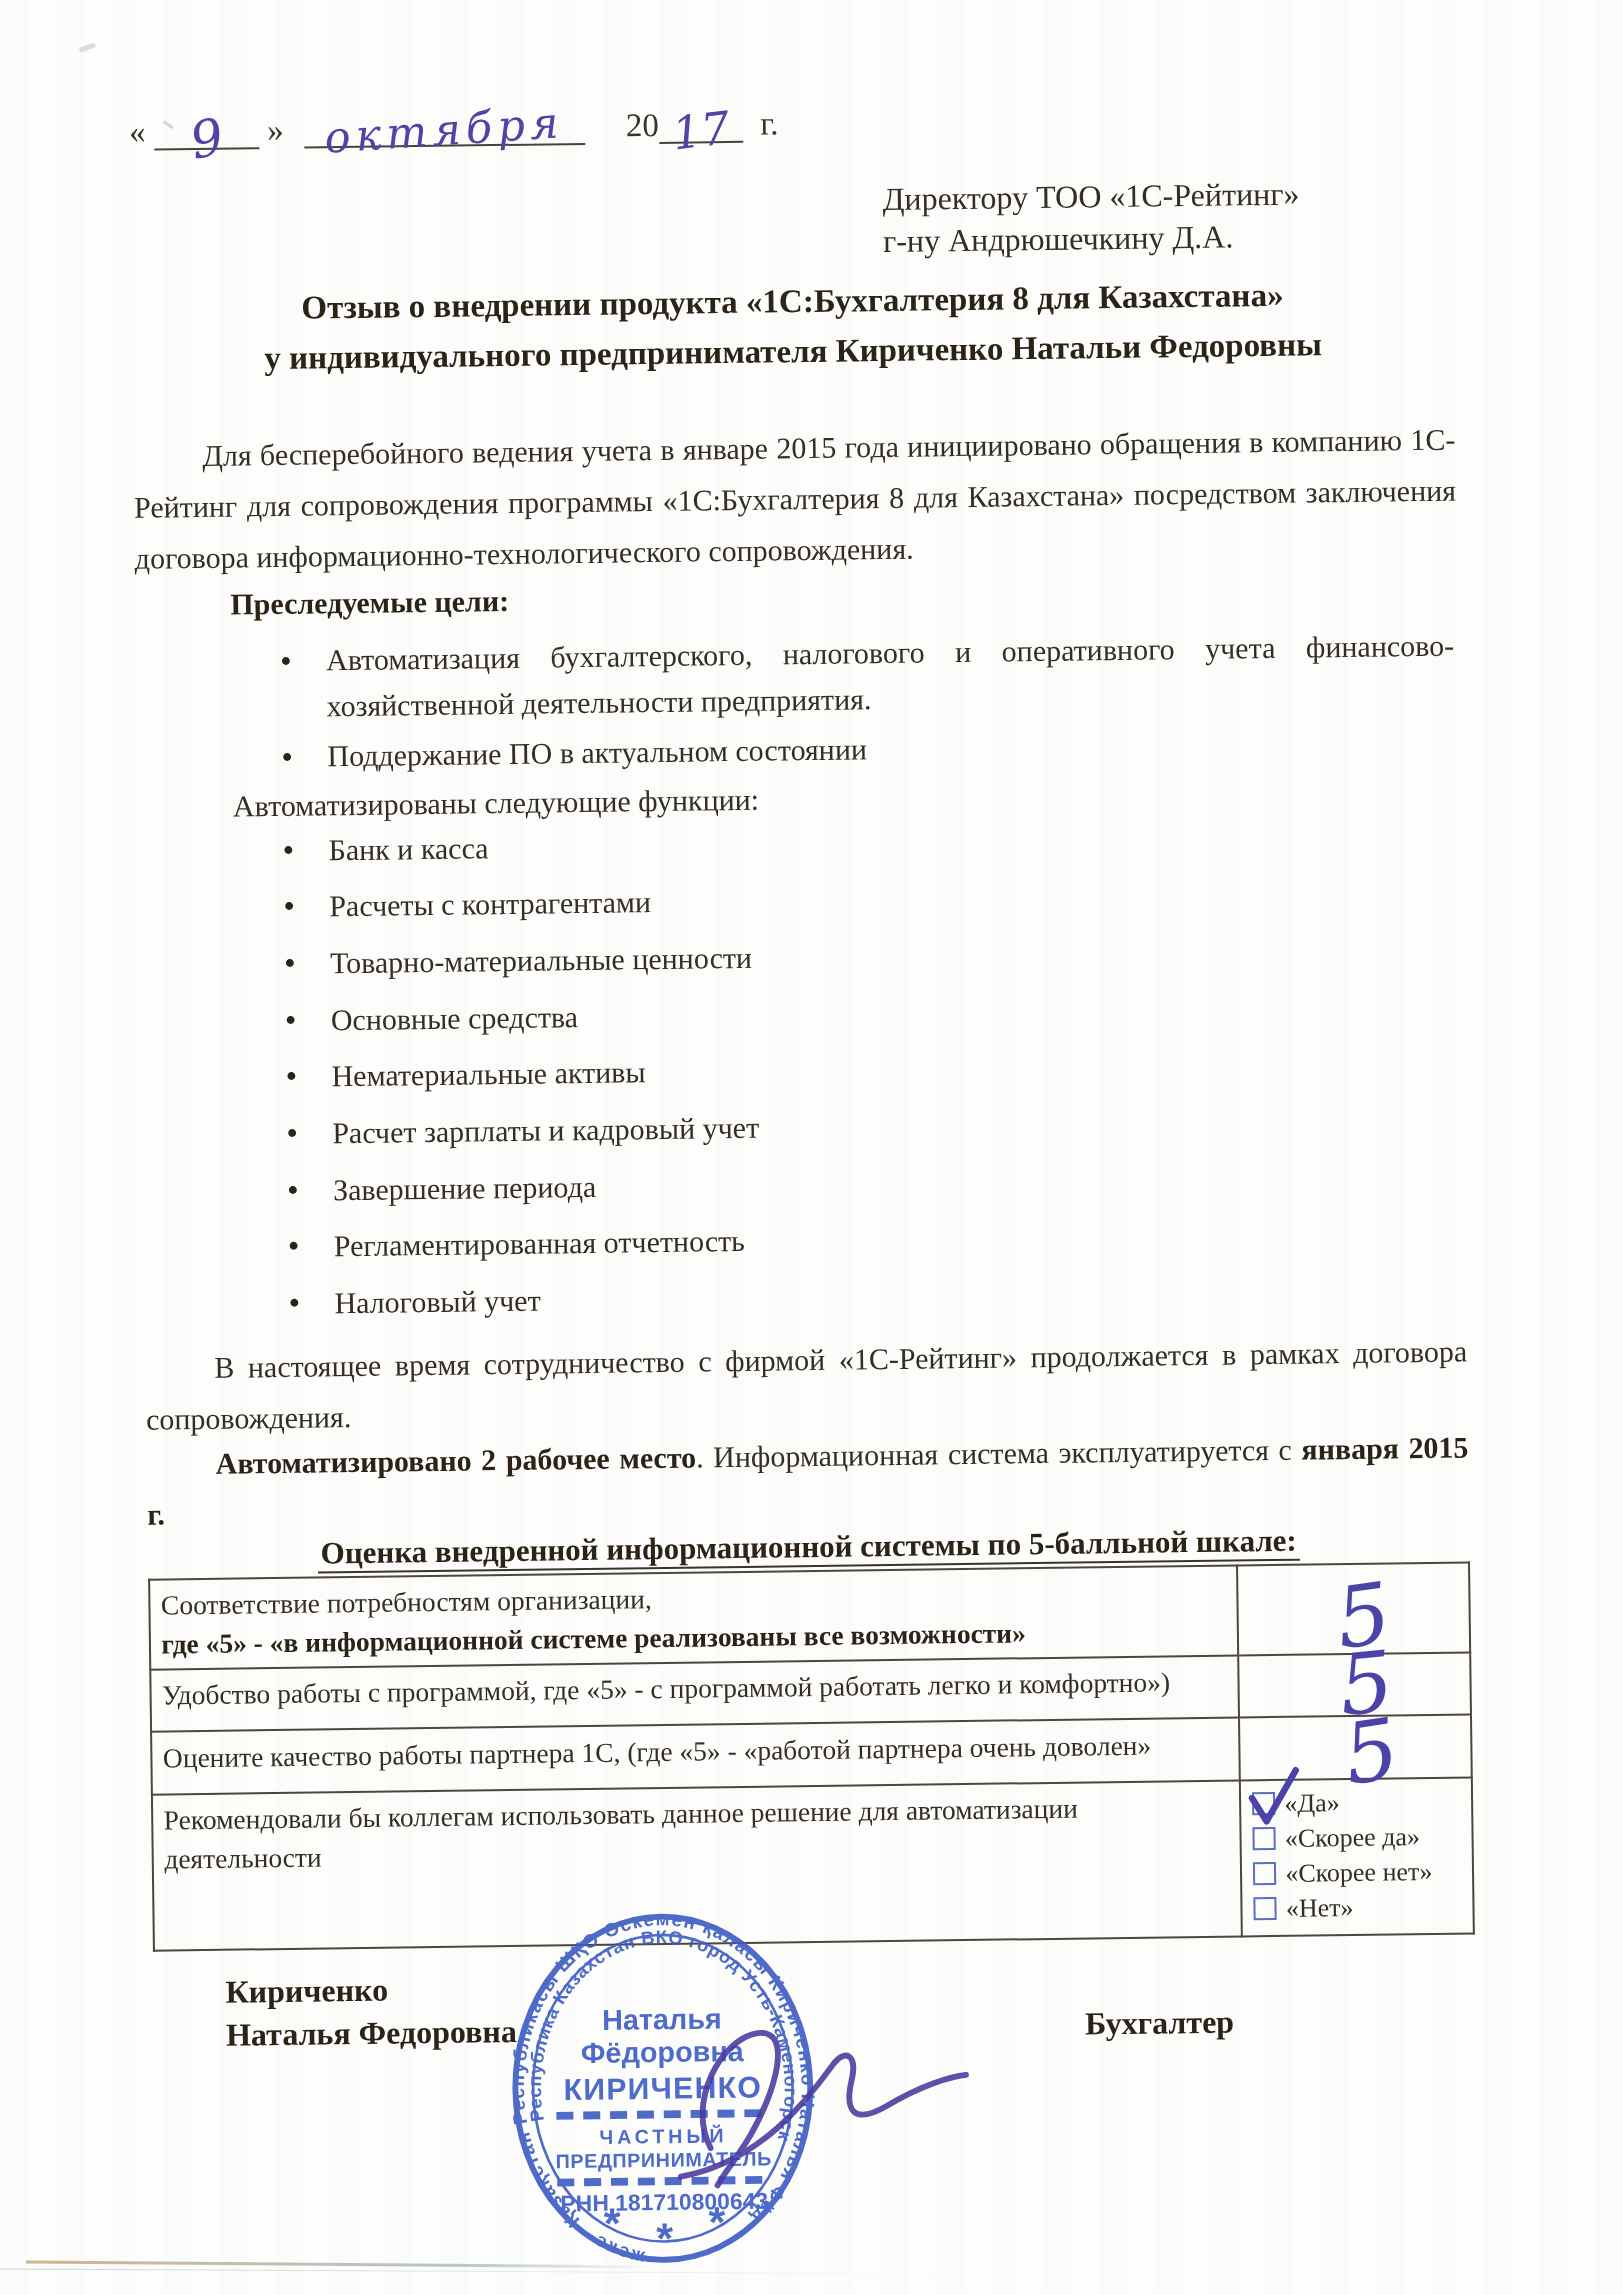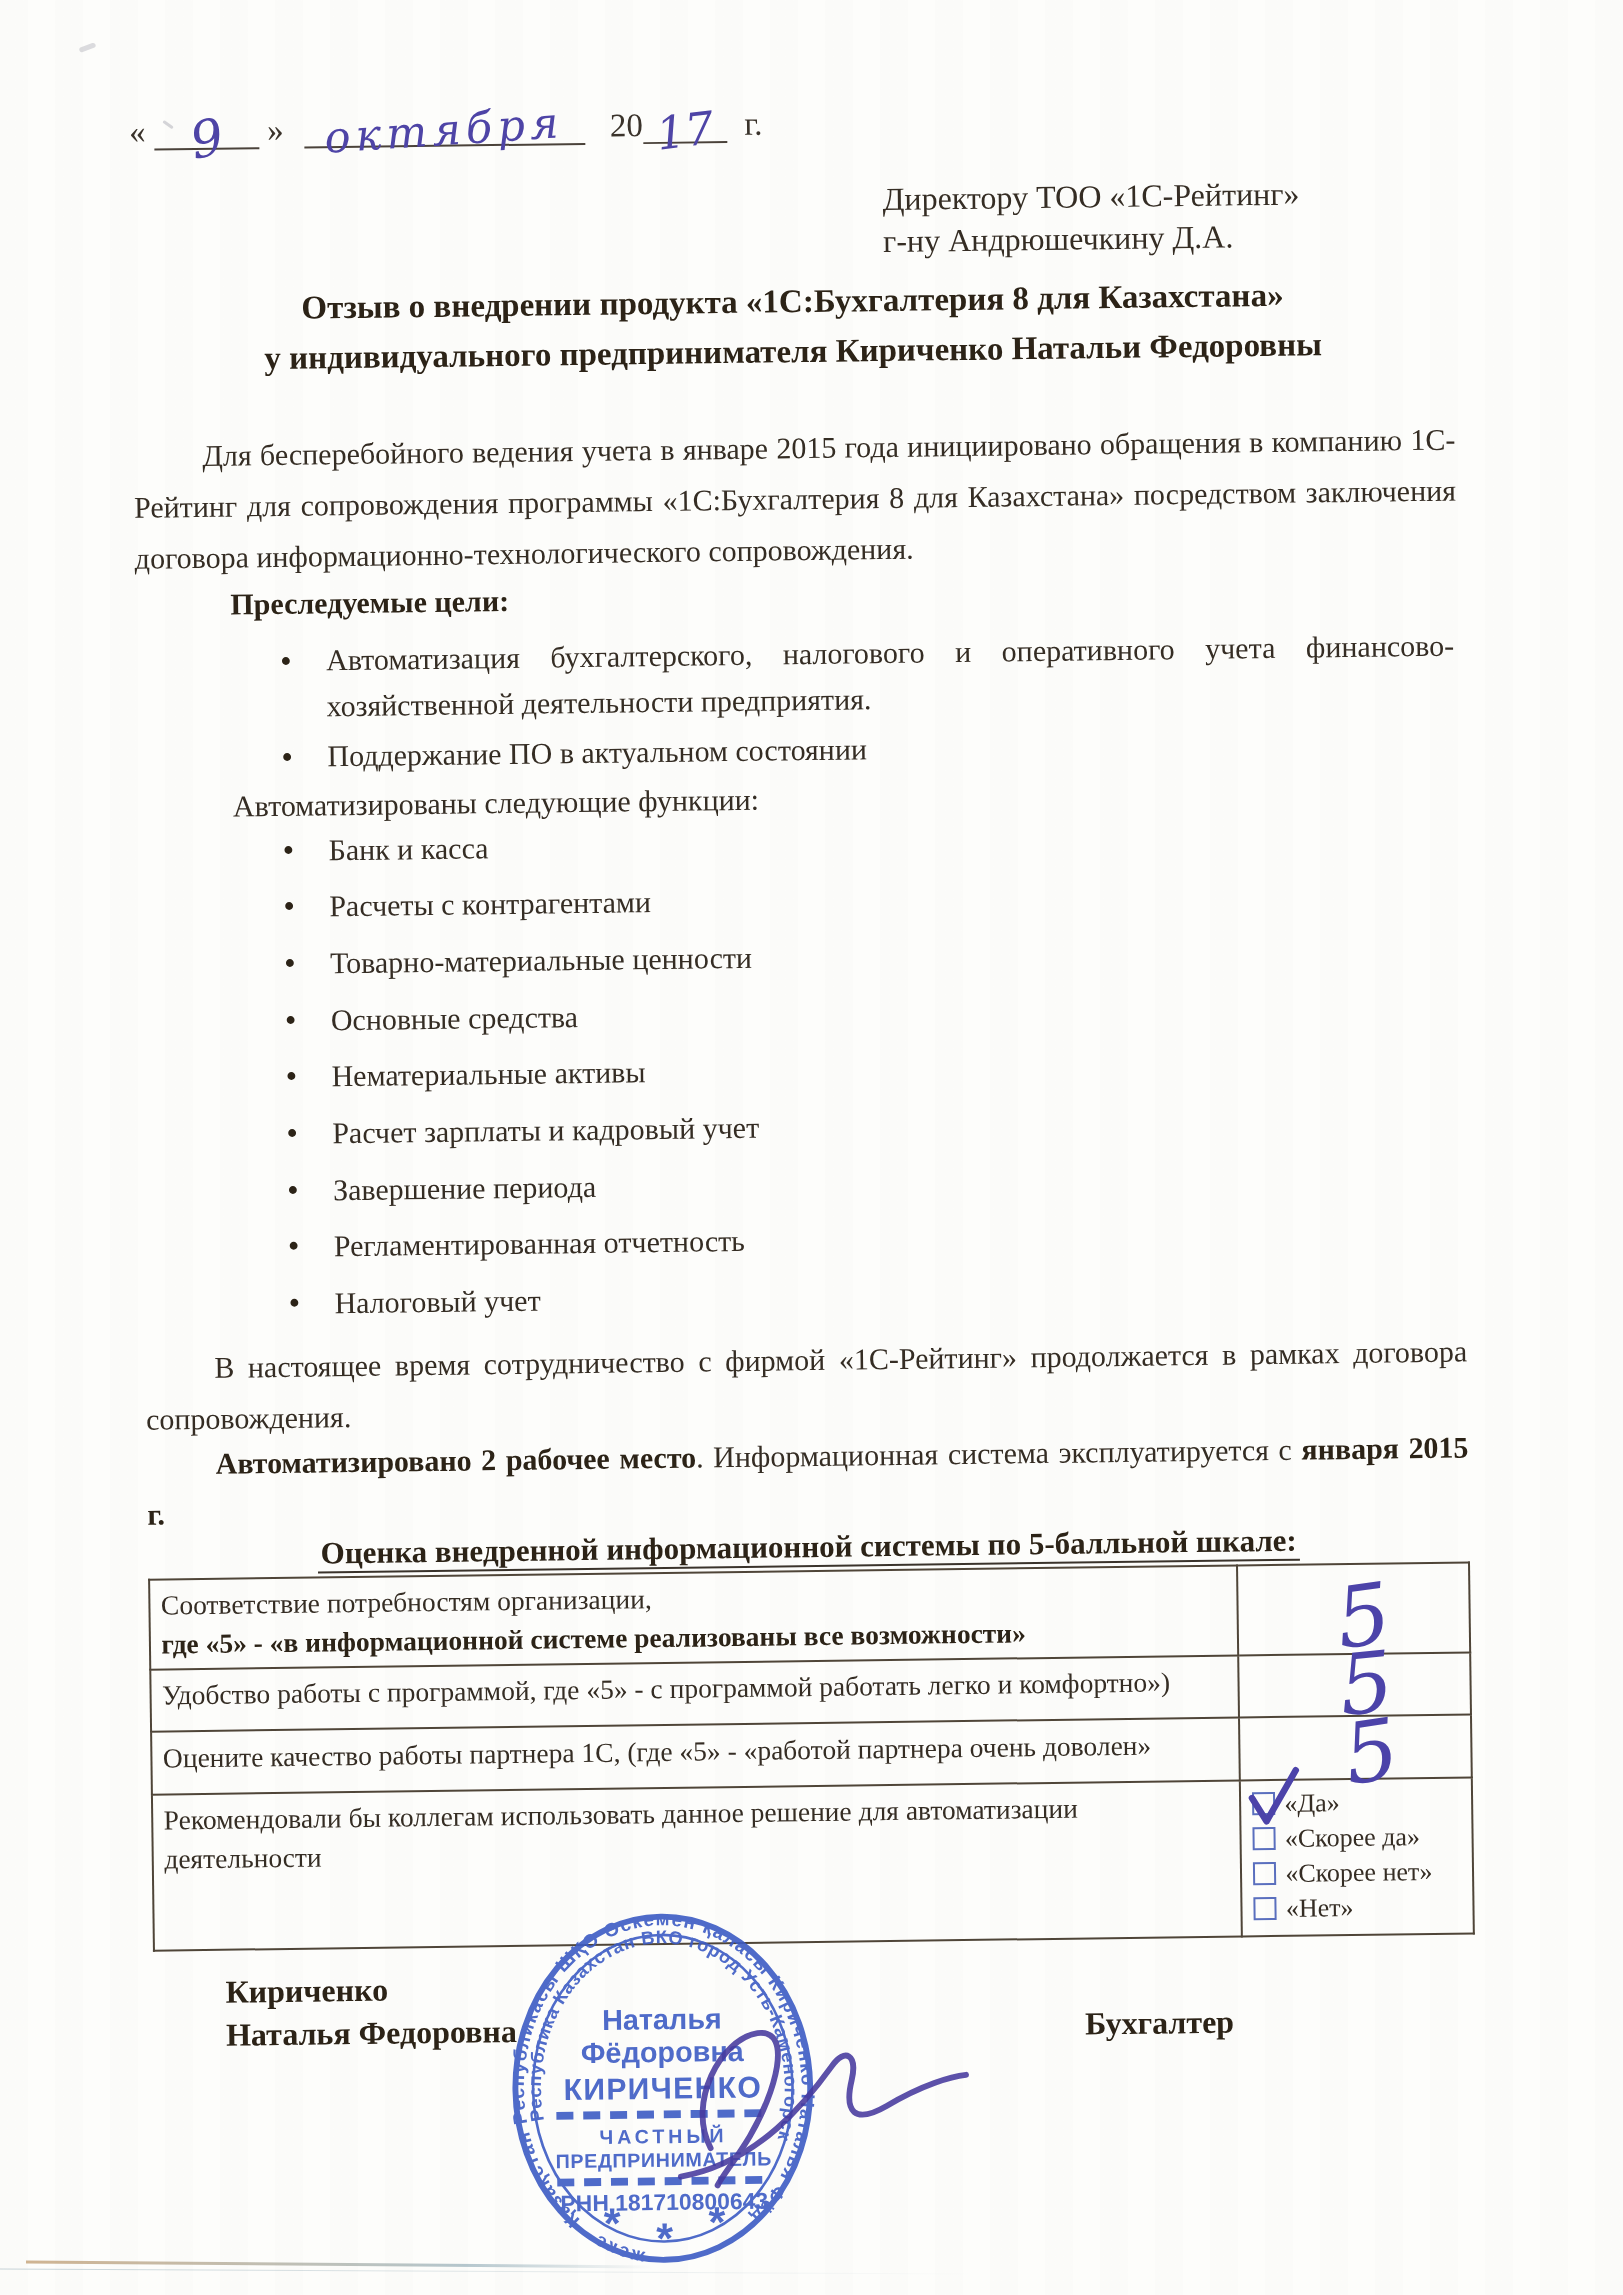--- a/index.html
+++ b/index.html
@@ -11,21 +11,21 @@
   
   .date-row{margin-top:99px;font-size:33px;color:#3a332b;white-space:nowrap;}
   .u{display:inline-block;border-bottom:2.6px solid #4a423a;text-align:center;height:41px;vertical-align:bottom;}
   .u-day{width:105px;}
   .u-month{width:281px;margin-left:11.8px;}
   .u-year{width:84px;}
   .hand{font-family:"DejaVu Serif", serif;font-style:italic;color:#4e44a6;display:inline-block;}
   .hand-day{font-size:51px;transform:rotate(-10deg) translateY(2.6px);}
   .hand-month{font-size:43px;letter-spacing:5.2px;transform:rotate(-3deg) translateY(1.3px);}
   .hand-year{font-size:45px;transform:rotate(-6deg) translateY(3.9px);}
-  .printed-20{margin-left:17px;}
+  .printed-20{margin-left:33px;}
   .era{margin-left:9.2px;}
   
   .addressee{width:563px;margin:37px 6.5px 0 auto;font-size:32px;line-height:42px;}
   
   .doc-title{margin-top:13px;text-align:center;font-weight:bold;font-size:33px;line-height:50px;color:#2c2317;}
   
   .para{font-size:30px;line-height:51px;text-align:justify;text-indent:69px;margin:0;}
   .para-intro{margin-top:46px;}
   .subhead{font-size:30px;line-height:43px;margin:0;text-indent:95px;}
   .subhead.bold{font-weight:bold;color:#2c2317;}

